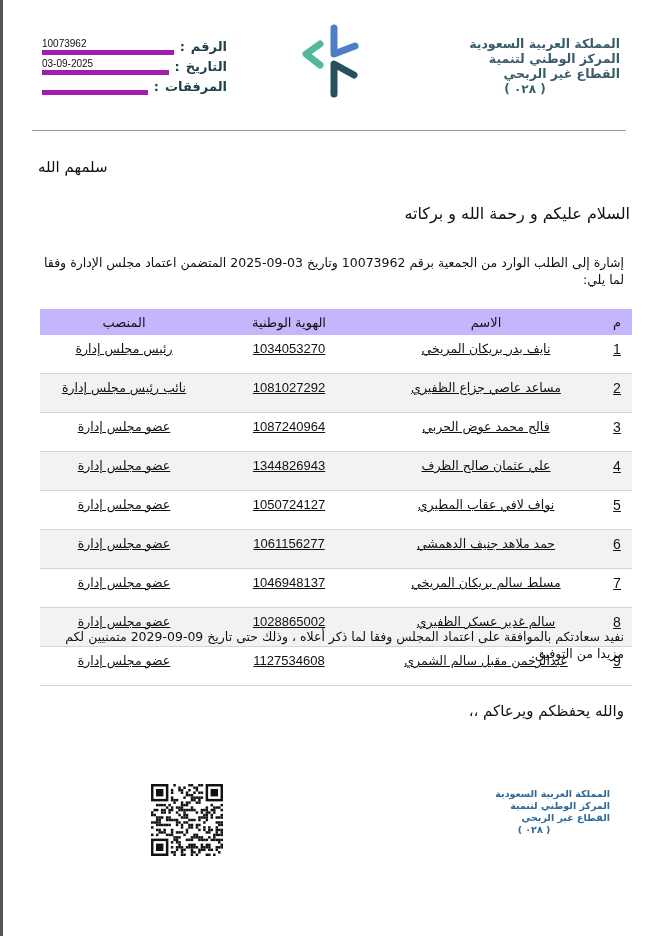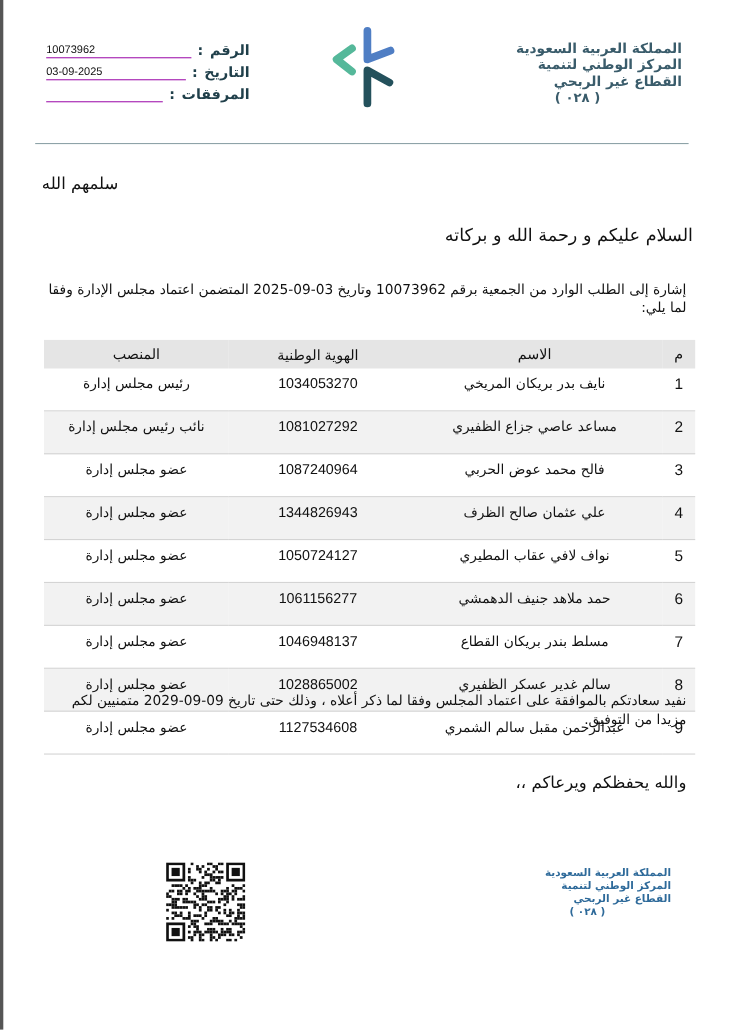--- a/index.html
+++ b/index.html
@@ -9,21 +9,21 @@
     font-family: "DejaVu Sans", sans-serif;
     color: #111;
   }
   .left-edge { position: absolute; left: 0; top: 0; width: 3px; height: 936px; background: #555; }
 
   
   .meta { position: absolute; left: 42px; top: 36px; width: 185px; direction: rtl; }
   .meta-row { display: flex; align-items: center; height: 20px; direction: rtl; }
   .meta-label { font-weight: bold; font-size: 13px; color: #1f3f4a; white-space: nowrap; }
   .meta-colon { font-weight: bold; font-size: 13px; color: #1f3f4a; margin: 0 6px; }
-  .meta-value { flex: 1; font-size: 10px; color: #111; border-bottom: 1px solid #a21caf; direction: ltr; text-align: left; font-family: "Liberation Sans", sans-serif; padding-bottom: 1px; }
+  .meta-value { flex: 1; font-size: 10px; color: #111; border-bottom: 5px solid #a21caf; direction: ltr; text-align: left; font-family: "Liberation Sans", sans-serif; padding-bottom: 1px; }
 
   .logo { position: absolute; left: 298px; top: 22px; width: 64px; height: 78px; }
 
   .org { position: absolute; left: 460px; top: 36px; width: 160px; direction: rtl; text-align: right; color: #3a5c6b; font-weight: bold; line-height: 15px; }
   .org .l { font-size: 12.5px; white-space: nowrap; }
   .org .code { font-size: 12px; text-align: center; padding-right: 30px; margin-top: 1px; letter-spacing: 1px; }
 
   .rule { position: absolute; left: 32px; top: 130px; width: 594px; height: 1px; background: #8ea3a8; }
 
   
@@ -33,22 +33,22 @@
   .addr .line2 { padding-right: 42px; }
   .greet-right { position: absolute; left: 38px; top: 158px; font-size: 15px; direction: rtl; }
   .salam { position: absolute; right: 42px; top: 204px; font-size: 16px; direction: rtl; }
 
   .para { position: absolute; left: 38px; width: 586px; direction: rtl; text-align: right; font-size: 12.5px; line-height: 17px; }
   .p1 { top: 254px; }
   .p2 { top: 628px; }
 
   
   .tbl { position: absolute; left: 40px; top: 309px; width: 592px; border-collapse: collapse; direction: rtl; font-size: 12.5px; }
-  .tbl th { background: #e5e5e5; font-weight: normal; height: 24px; font-size: 13px; }
-  .tbl td { height: 31px; border-bottom: 1px solid #d4d4d4; vertical-align: top; padding-top: 6px; }
+  .tbl th { background: #c4b5fd; font-weight: normal; height: 24px; font-size: 13px; }
+  .tbl td { height: 31px; border-bottom: 1px solid #d4d4d4; vertical-align: top; padding-top: 6px; text-decoration: underline; }
   .tbl tr:nth-child(even) td { background: #f2f2f2; }
   .c-num { width: 28px; text-align: center; font-size: 14px; }
   .c-name { width: 230px; text-align: center; }
   .c-id { width: 160px; text-align: center; font-family: "Liberation Sans", sans-serif; font-size: 13px; }
   .c-pos { text-align: center; }
   .tbl th.c-num { text-align: center; }
   .tbl td.c-num { font-family: "Liberation Sans", sans-serif; }
 
   .closing { position: absolute; right: 48px; top: 702px; direction: rtl; font-size: 15px; }
 
@@ -143,21 +143,21 @@
         <td class="c-pos">عضو مجلس إدارة</td>
       </tr>
       <tr>
         <td class="c-num">6</td>
         <td class="c-name">حمد ملاهد جنيف الدهمشي</td>
         <td class="c-id">1061156277</td>
         <td class="c-pos">عضو مجلس إدارة</td>
       </tr>
       <tr>
         <td class="c-num">7</td>
-        <td class="c-name">مسلط بندر بريكان القطاع</td>
+        <td class="c-name">مسلط سالم بريكان المريخي</td>
         <td class="c-id">1046948137</td>
         <td class="c-pos">عضو مجلس إدارة</td>
       </tr>
       <tr>
         <td class="c-num">8</td>
         <td class="c-name">سالم غدير عسكر الظفيري</td>
         <td class="c-id">1028865002</td>
         <td class="c-pos">عضو مجلس إدارة</td>
       </tr>
       <tr>

